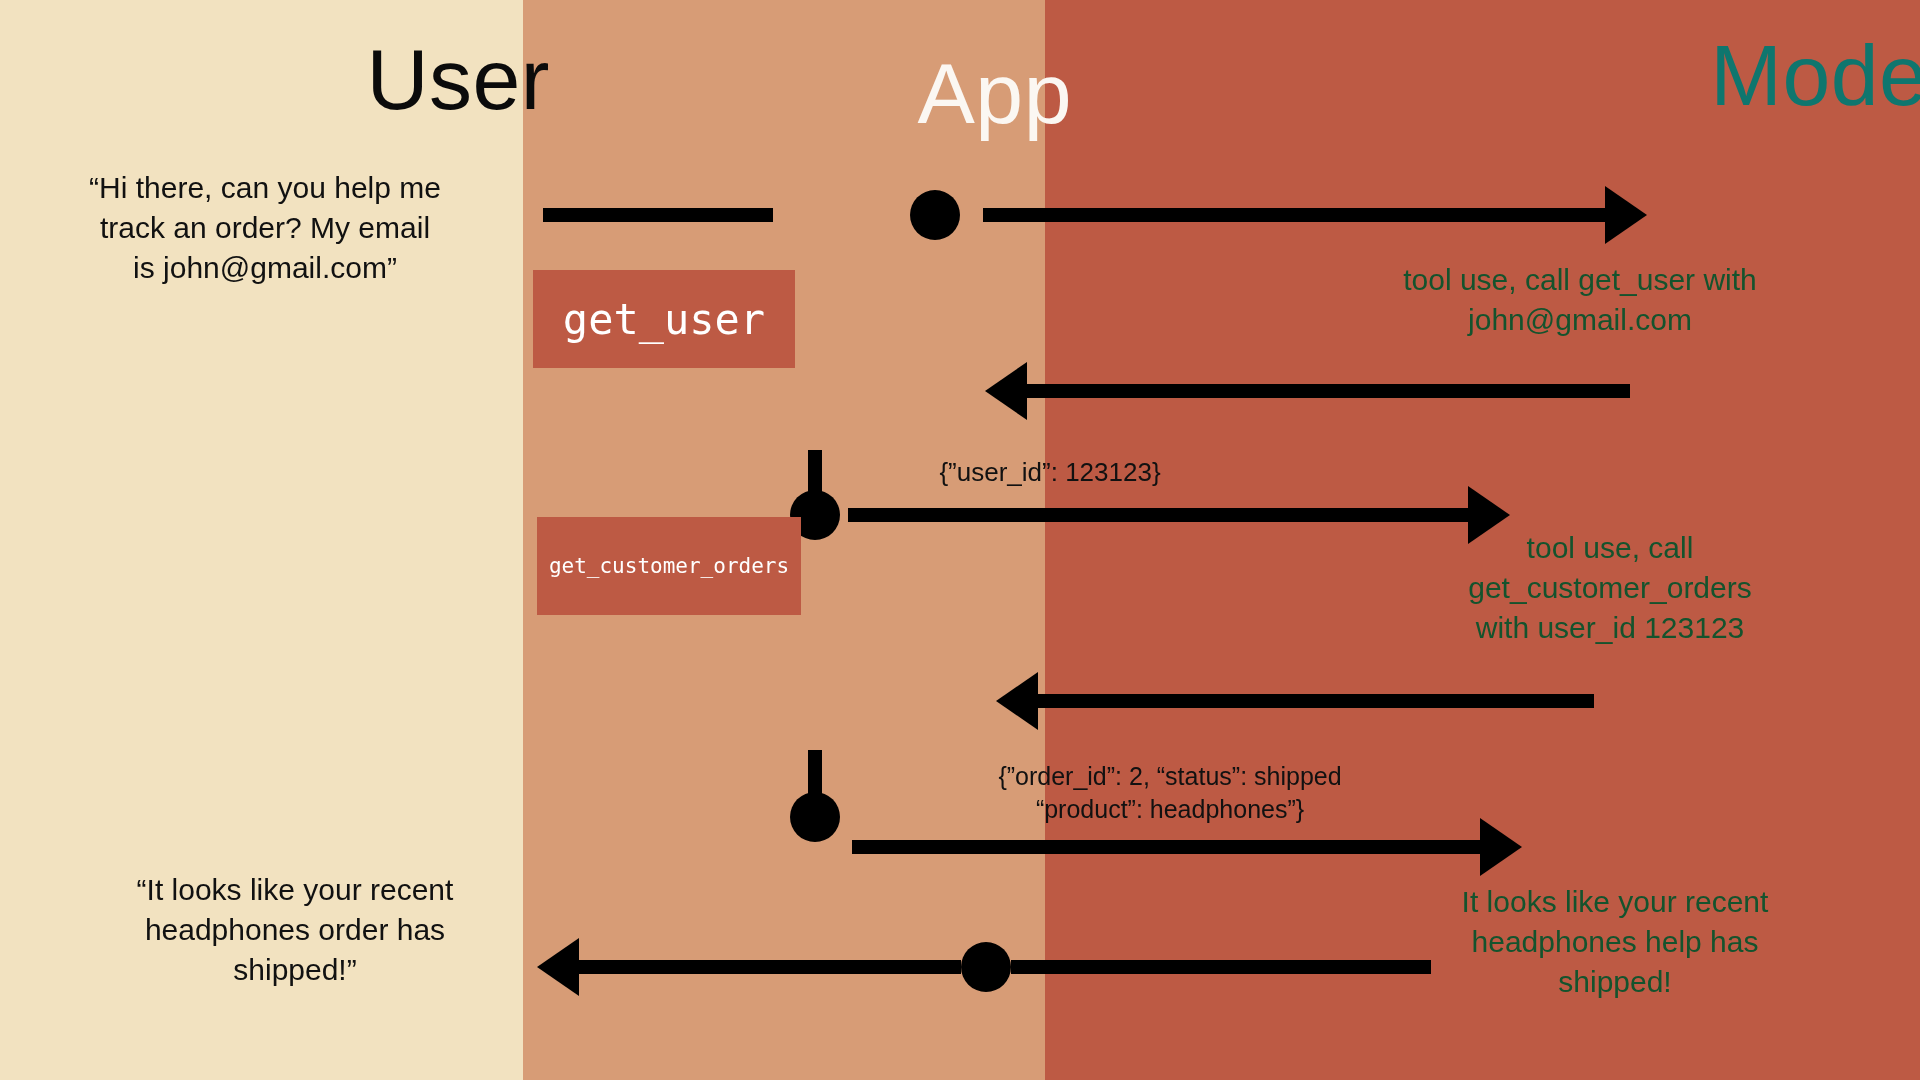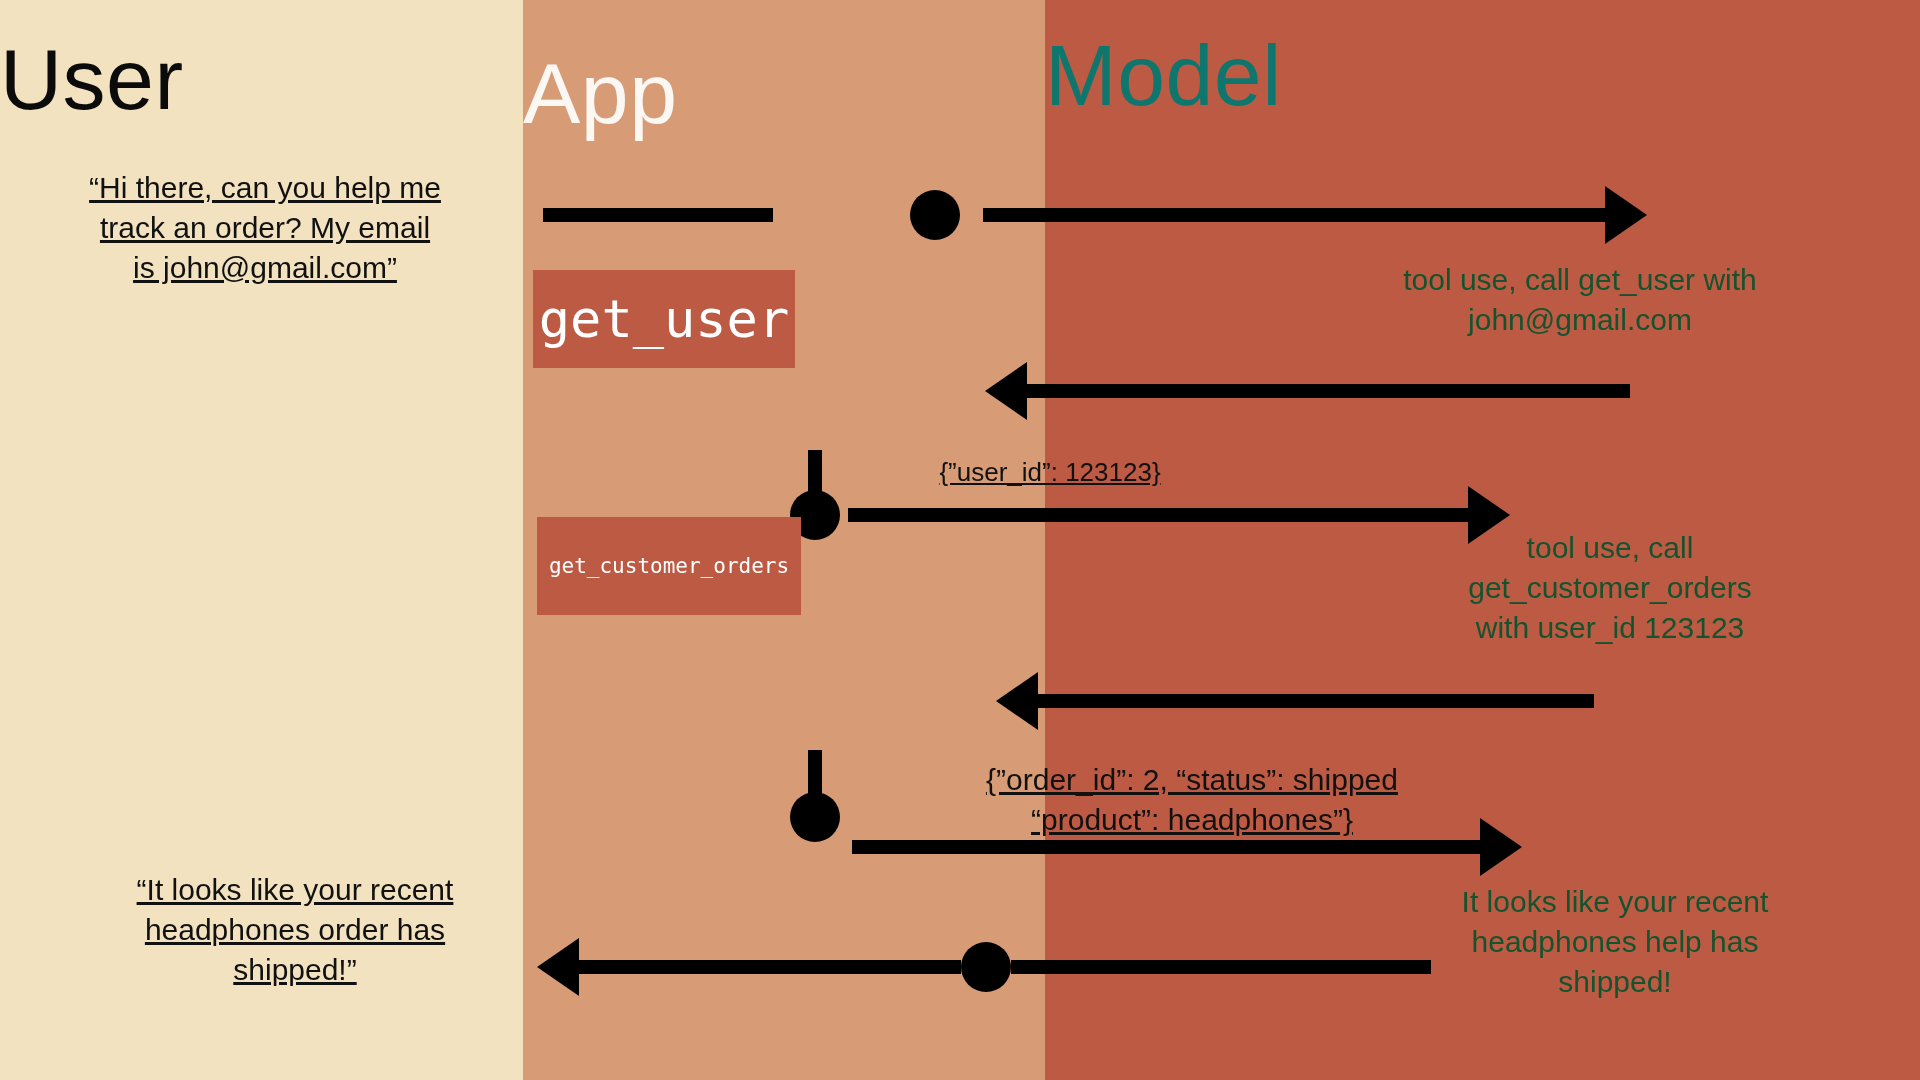--- a/index.html
+++ b/index.html
@@ -19,39 +19,40 @@
     position: absolute;
     top: 0;
     height: 1080px;
   }
   #col-user  { left: 0;     width: 523px;  background: #F2E2C0; }
   #col-app   { left: 523px; width: 522px;  background: #D79C76; }
   #col-model { left: 1045px; width: 875px; background: #BD5A44; }
 
   .col-title {
     position: absolute;
-    text-align: left;
+    text-align: right;
     font-size: 86px;
     font-weight: 400;
     letter-spacing: 0.5px;
     line-height: 1;
     white-space: nowrap;
+    padding-left: 27px;
   }
   #title-user  { left: 0;     width: 523px;  top: 36px; color: #0b0b0b; }
   #title-app   { left: 523px; width: 522px;  top: 50px; color: #fbf7f2; }
   #title-model { left: 1045px; width: 875px; top: 32px; color: #0f766e; }
 
   .msg {
     position: absolute;
     text-align: center;
     font-size: 30px;
     line-height: 1.33;
     white-space: pre-line;
   }
-  .msg-dark  { color: #111111; text-decoration: underline; }
+  .msg-dark  { color: #111111; }
   .msg-light { color: #14532d; }
 
   
   .shaft {
     position: absolute;
     height: 14px;
     background: #000000;
   }
   .vshaft {
     position: absolute;
@@ -79,21 +80,21 @@
   .toolbox {
     position: absolute;
     background: #BD5A44;
     display: flex;
     align-items: center;
     justify-content: center;
     color: #ffffff;
     font-family: "DejaVu Sans Mono", "Liberation Mono", monospace;
     text-align: center;
   }
-  #box-get-user { left: 533px; top: 270px; width: 262px; height: 98px; font-size: 52px; }
+  #box-get-user { left: 533px; top: 270px; width: 262px; height: 98px; font-size: 42px; }
   #box-get-orders { left: 537px; top: 517px; width: 264px; height: 98px; font-size: 21px; }
 </style>
 </head>
 <body>
 
 <div id="stage">
 
   <div class="col" id="col-user"></div>
   <div class="col" id="col-app"></div>
   <div class="col" id="col-model"></div>
@@ -132,21 +133,21 @@
 with user_id 123123</div>
 
   <div class="toolbox" id="box-get-orders">get_customer_orders</div>
 
   <div class="arrow-l" style="left:996px; top:672px;"></div>
   <div class="shaft" style="left:1038px; top:694px; width:556px;"></div>
 
   <div class="vshaft" style="left:808px; top:750px; height:62px;"></div>
   <div class="dot" style="left:790px; top:792px;"></div>
 
-  <div class="msg msg-dark" style="left:872px; top:760px; width:640px; font-size:30px;">{”order_id”: 2, “status”: shipped
+  <div class="msg msg-dark" style="left:850px; top:760px; width:640px; font-size:25px;">{”order_id”: 2, “status”: shipped
 “product”: headphones”}</div>
 
   <div class="shaft" style="left:852px; top:840px; width:628px;"></div>
   <div class="arrow-r" style="left:1480px; top:818px;"></div>
 
   <div class="msg msg-light" style="left:1390px; top:882px; width:450px;">It looks like your recent
 headphones help has
 shipped!</div>
 
   <div class="msg msg-dark" style="left:60px; top:870px; width:470px;">“It looks like your recent

